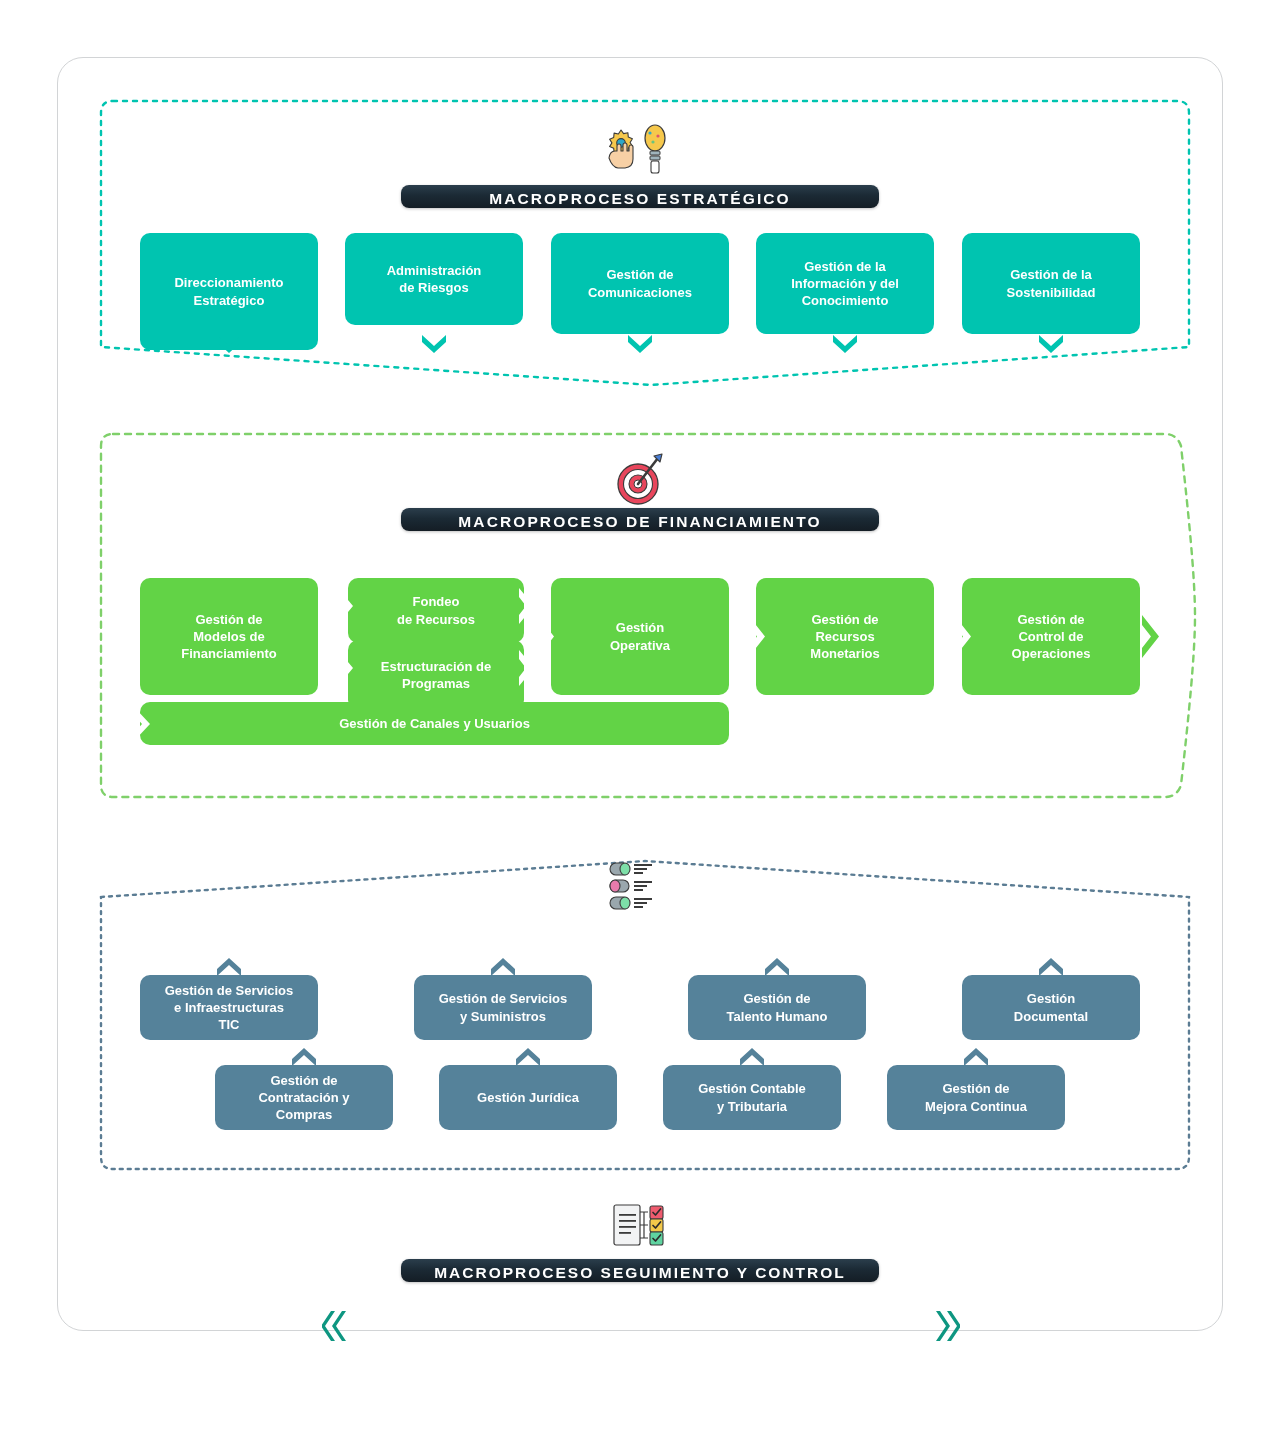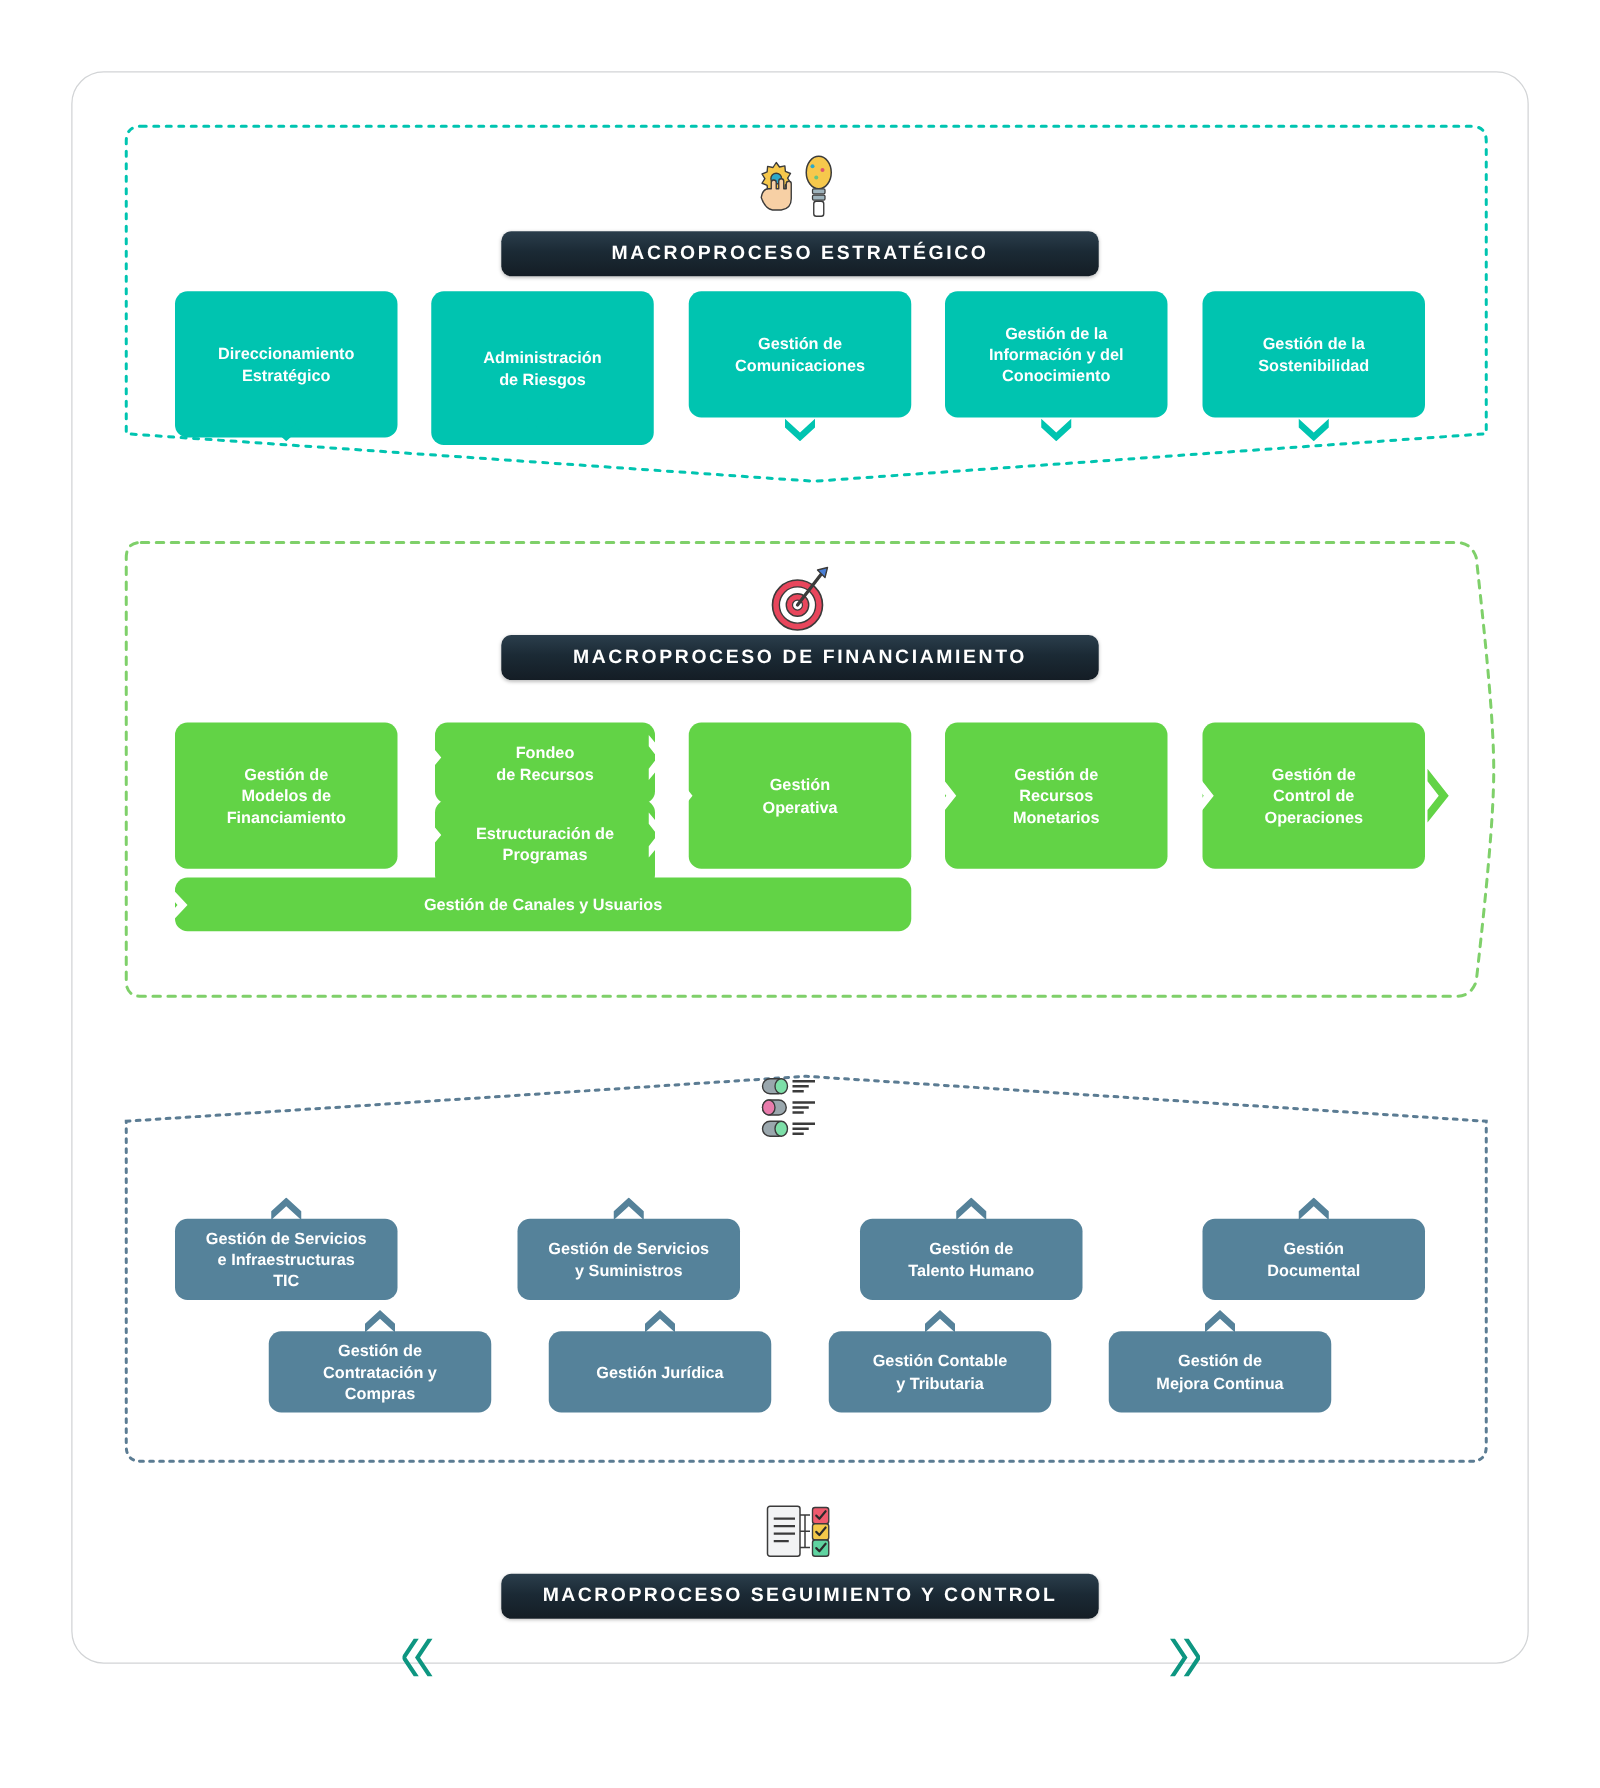--- a/index.html
+++ b/index.html
@@ -20,24 +20,24 @@
     border-radius: 26px;
     background: transparent;
   }
 
   
   .band-svg { position: absolute; pointer-events: none; }
 
   
   .pill {
     position: absolute;
-    height: 36px;
+    height: 23px;
     border-radius: 8px;
     background: linear-gradient(180deg, #2b3e4c 0%, #1b2a35 45%, #141d25 100%);
-    display: flex; align-items: center; justify-content: center;
+    display: flex; align-items: flex-end; justify-content: center;
     color: #ffffff;
     font-size: 15.5px;
     font-weight: 700;
     letter-spacing: 2.1px;
     white-space: nowrap;
     box-shadow: 0 1px 3px rgba(0,0,0,.25);
   }
   .pill.wide-letter { letter-spacing: 2.0px; }
 
   
@@ -100,21 +100,21 @@
       <rect x="8" y="37" width="8" height="12" rx="2" fill="#ffffff" stroke="#3b3b3b" stroke-width="1.1"></rect>
     </g>
   </svg>
 
   <div class="pill" style="left:401px; top:185px; width:478px;">
     <span>MACROPROCESO ESTRATÉGICO</span>
   </div>
 
   <div class="box teal" style="left:140px; top:233px; width:178px; height:117px;">Direccionamiento
 Estratégico</div>
-  <div class="box teal" style="left:345px; top:233px; width:178px; height:123px;">Administración
+  <div class="box teal" style="left:345px; top:233px; width:178px; height:92px;">Administración
 de Riesgos</div>
   <div class="box teal" style="left:551px; top:233px; width:178px; height:101px;">Gestión de
 Comunicaciones</div>
   <div class="box teal" style="left:756px; top:233px; width:178px; height:101px;">Gestión de la
 Información y del
 Conocimiento</div>
   <div class="box teal" style="left:962px; top:233px; width:178px; height:101px;">Gestión de la
 Sostenibilidad</div>
 
   <svg class="chev" style="left:215px; top:333px; width:28px; height:20px;" viewBox="0 0 28 20">

